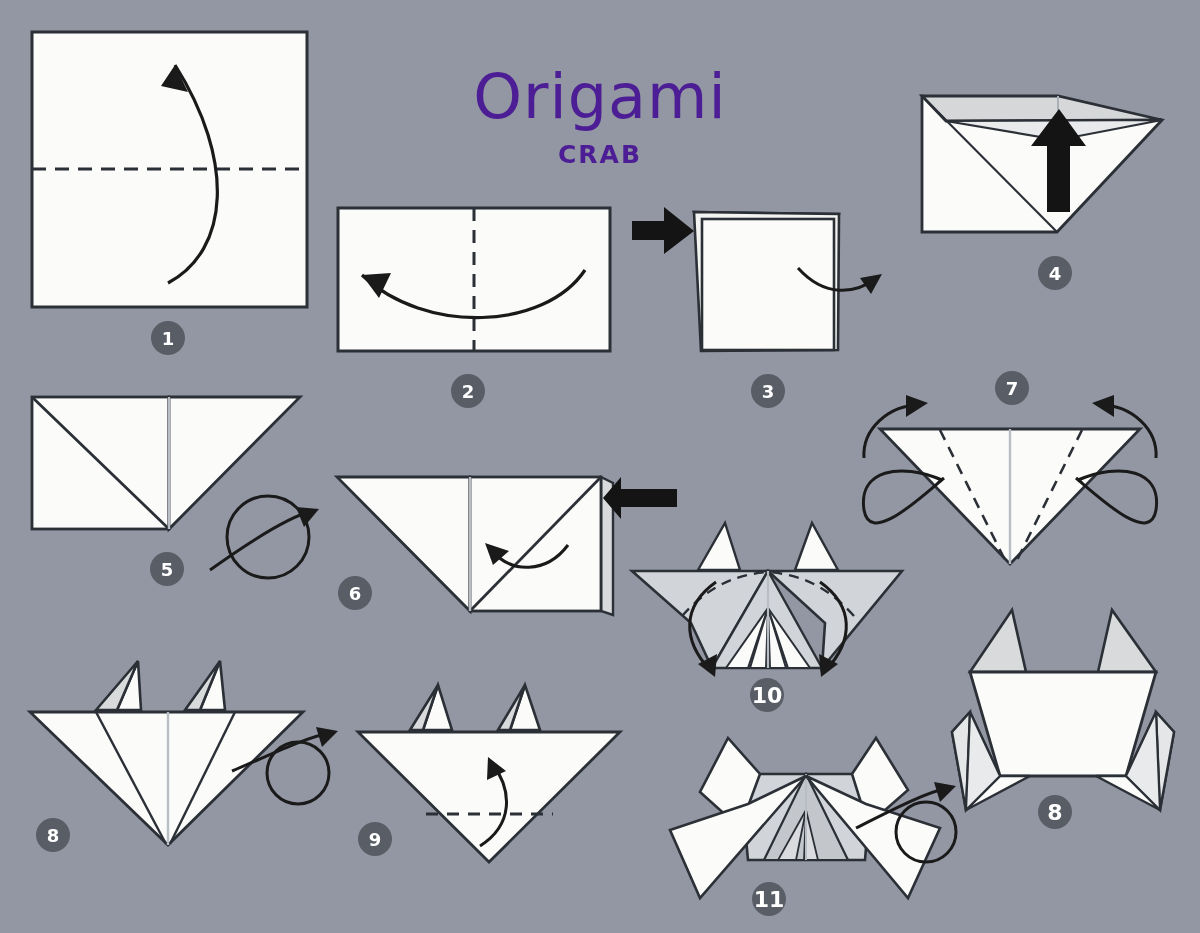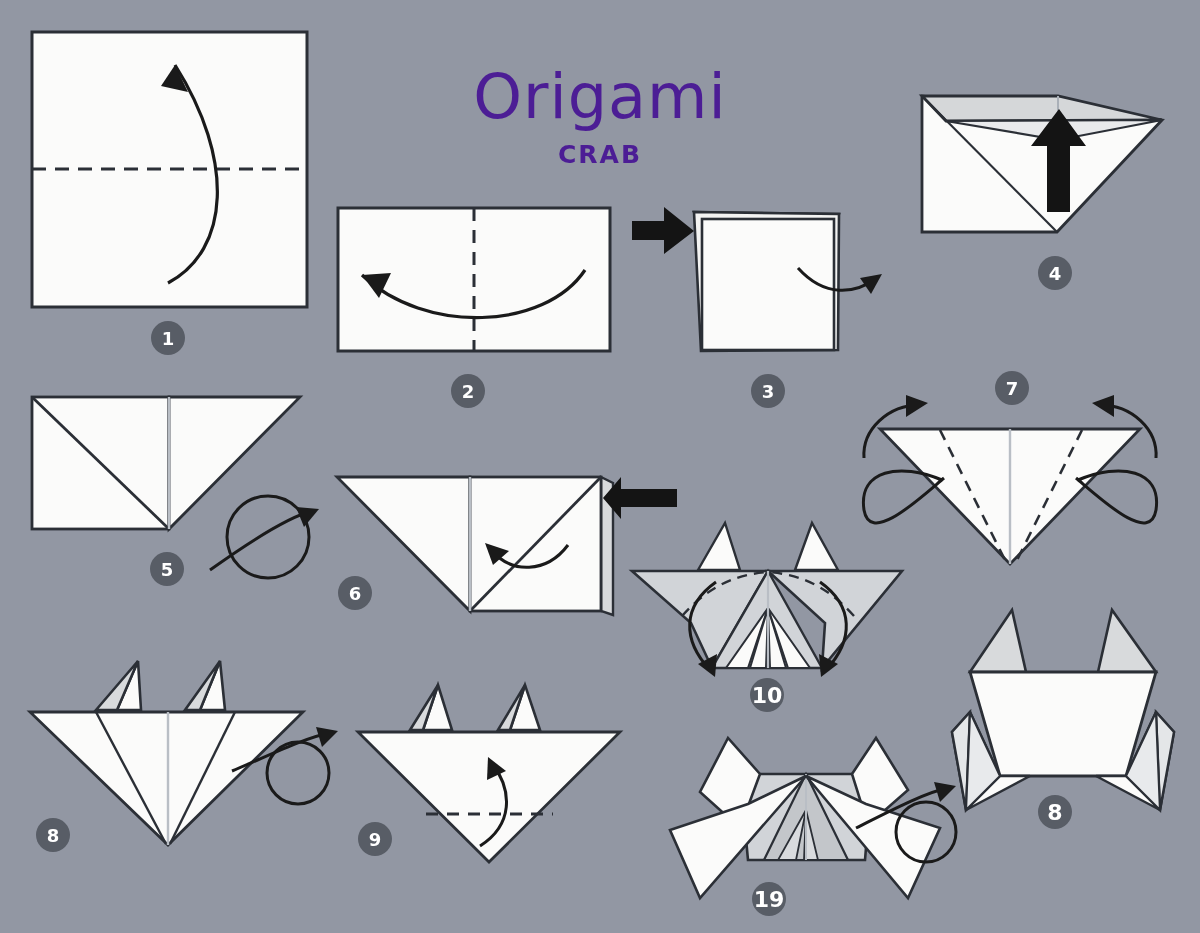--- a/index.html
+++ b/index.html
@@ -223,21 +223,21 @@
 
       <polygon points="146,56 88,84 10,110 40,178" fill="#fbfbfa" stroke="#2b2f36" stroke-width="2.6"></polygon>
 
       <polygon points="146,56 206,84 280,108 248,178" fill="#fbfbfa" stroke="#2b2f36" stroke-width="2.6"></polygon>
 
       <circle cx="266" cy="112" r="30" fill="none" stroke="#1a1a1a" stroke-width="3"></circle>
       <path d="M196 108 C 228 92 266 72 288 68" fill="none" stroke="#1a1a1a" stroke-width="3"></path>
       <path d="M296 66 L 274 62 L 280 82 Z" fill="#1a1a1a"></path>
     </svg>
   </div>
-  <div class="badge wide" style="left:752px;top:882px;">19</div>
+  <div class="badge wide" style="left:752px;top:882px;">11</div>
 
   <div class="fig" style="left:930px;top:600px;">
     <svg width="270" height="230" viewBox="0 0 270 230">
 
       <polygon points="40,72 82,10 96,72" fill="#d8dadc" stroke="#2b2f36" stroke-width="2.6"></polygon>
 
       <polygon points="168,72 182,10 226,72" fill="#d8dadc" stroke="#2b2f36" stroke-width="2.6"></polygon>
 
       <polygon points="40,72 226,72 196,176 70,176" fill="#fbfbfa" stroke="#2b2f36" stroke-width="2.8"></polygon>
 

